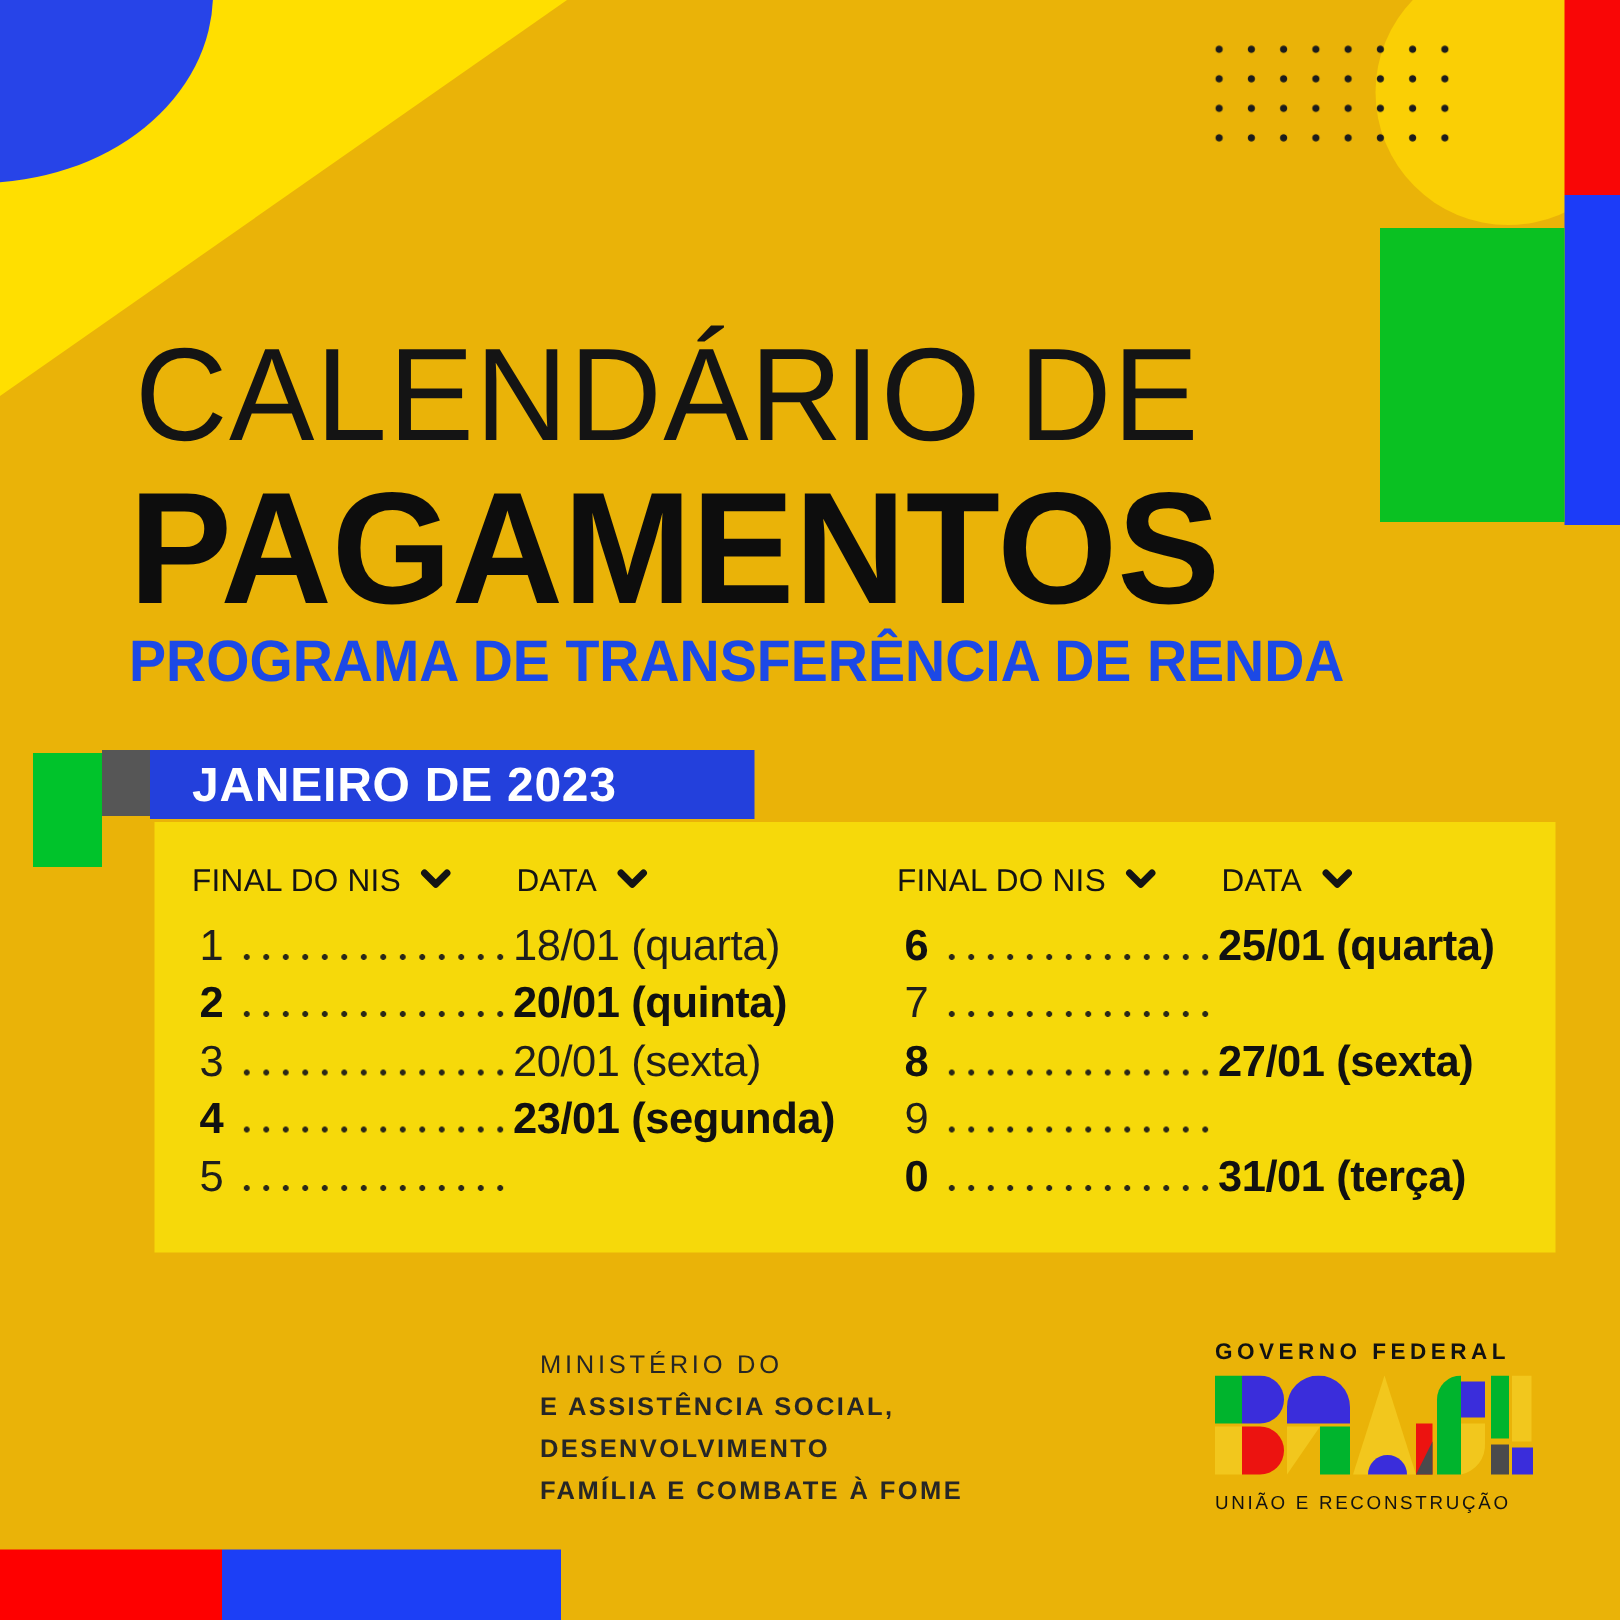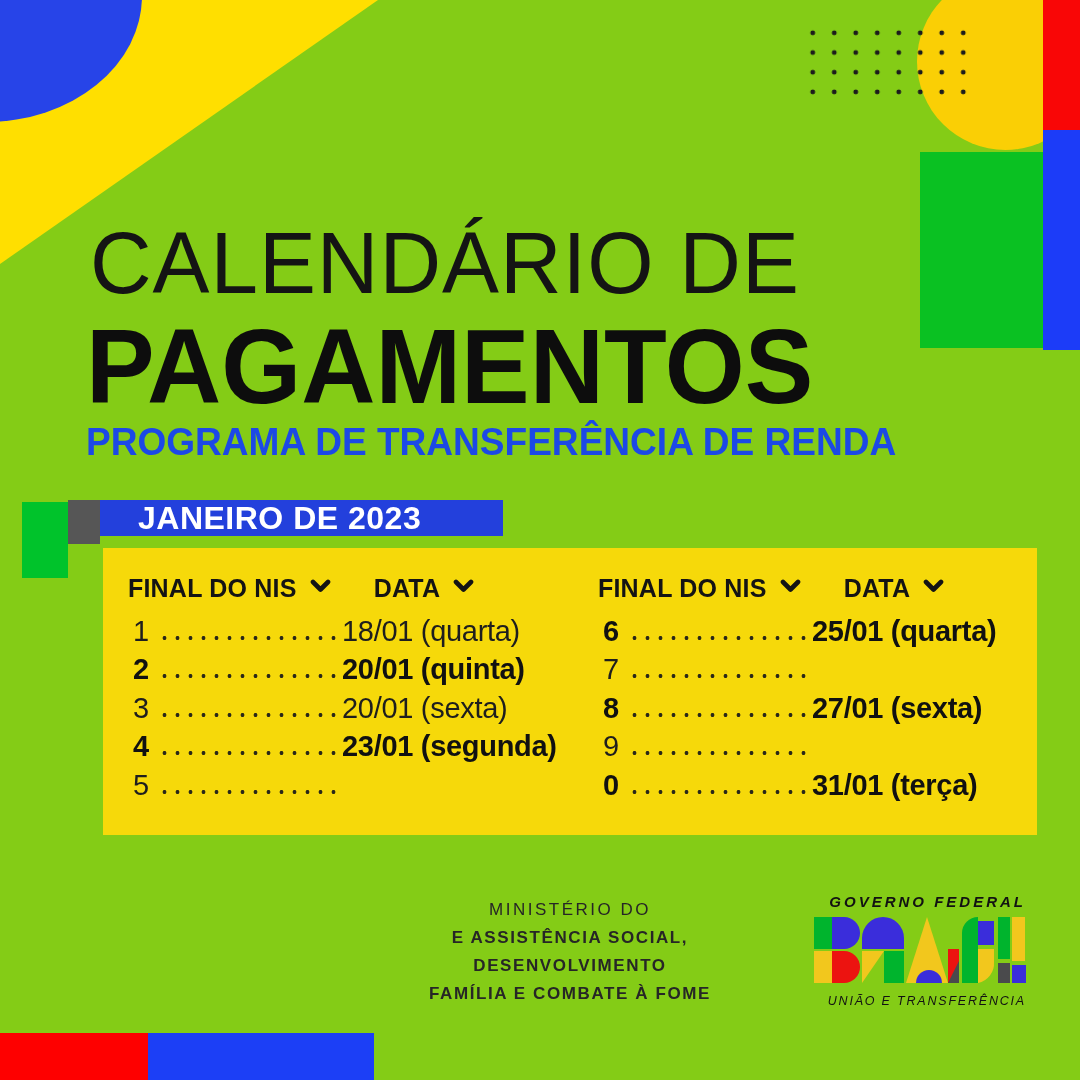--- a/index.html
+++ b/index.html
@@ -1,18 +1,18 @@
 <!DOCTYPE html>
 <html><head>
 <meta charset="utf-8">
 <style>
   * { margin:0; padding:0; box-sizing:border-box; }
   html,body { width:1080px; height:1080px; }
   body { font-family:"Liberation Sans", sans-serif; background:#ffffff; }
-  .canvas { position:relative; width:1080px; height:1080px; overflow:hidden; background:#84cc16; }
+  .canvas { position:relative; width:1080px; height:1080px; overflow:hidden; background:#eab308; }
 
   
   .tl-triangle { position:absolute; left:0; top:0; width:378px; height:264px;
     background:#FFDF00; clip-path:polygon(0 0,100% 0,0 100%); }
   .tl-quarter { position:absolute; left:-170px; top:-130px; width:312px; height:252px;
     background:#2744E8; border-radius:50%; }
   .dots-grid { position:absolute; left:802px; top:23px; width:168px; height:79px;
     background-image:radial-gradient(circle, #1c1c1c 2.1px, transparent 2.7px);
     background-size:21.5px 19.7px; z-index:3; }
   .tr-circle { position:absolute; left:917px; top:-27px; width:177px; height:177px;
@@ -27,45 +27,45 @@
   .title-thin { position:absolute; left:90px; top:212px; font-size:88px; font-weight:400;
     color:#141414; letter-spacing:1px; white-space:nowrap; transform:scaleX(0.97); transform-origin:left top; }
   .title-bold { position:absolute; left:86px; top:306px; font-size:106px; font-weight:700;
     color:#0d0d0d; letter-spacing:0px; white-space:nowrap; transform:scaleX(0.97); transform-origin:left top; }
   .subtitle { position:absolute; left:86px; top:420px; font-size:39px; font-weight:700;
     color:#1C49E6; letter-spacing:0px; white-space:nowrap; transform:scaleX(0.95); transform-origin:left top; }
 
   
   .month-green { position:absolute; left:22px; top:502px; width:46px; height:76px; background:#00C32B; }
   .month-dark { position:absolute; left:68px; top:500px; width:32px; height:44px; background:#565656; }
-  .month-banner { position:absolute; left:100px; top:500px; width:403px; height:36px; background:#2340DC;
-    display:flex; align-items:center; padding-left:38px; }
+  .month-banner { position:absolute; left:100px; top:500px; width:403px; height:46px; background:#2340DC;
+    display:flex; align-items:center; padding-left:28px; }
   .month-banner span { color:#fff; font-size:32px; font-weight:700; letter-spacing:0.5px; }
 
   
   .panel { position:absolute; left:103px; top:548px; width:934px; height:287px; background:#F6D90A;
     display:grid; grid-template-columns:470px 1fr; padding:24px 0 0 25px; }
   .col {}
   .col-header { display:flex; align-items:center; height:32px; margin-bottom:8px; color:#141414; }
-  .col-header .h-label { font-size:25px; font-weight:700; letter-spacing:0.2px; }
+  .col-header .h-label { font-size:21px; font-weight:400; letter-spacing:0.2px; }
   .chev { margin-left:13px; display:inline-block; }
   .h-data { margin-left:43px; }
   .row { display:flex; align-items:center; height:38.5px; font-size:29px; color:#1e1e1e; }
   .row .digit { width:26px; text-align:center; }
   .row .leader { width:180px; height:4px; align-self:flex-end; margin-bottom:11px; margin-left:4px;
     background-image:radial-gradient(circle, rgba(25,25,25,0.92) 1.7px, transparent 2.2px);
     background-size:13px 4px; background-position:0 50%; }
   .row .datelabel { margin-left:4px; white-space:nowrap; letter-spacing:-0.3px; }
   .row.bold { font-weight:700; color:#111; }
 
   
-  .ministry { position:absolute; right:300px; top:896px; text-align:center; color:#262626; width:420px; }
+  .ministry { position:absolute; right:300px; top:896px; text-align:left; color:#262626; width:420px; }
   .ministry .m-line1 { font-size:17px; font-weight:400; letter-spacing:2.5px; line-height:28px; }
   .ministry .m-line { font-size:17px; font-weight:700; letter-spacing:1.6px; line-height:28px; }
-  .gov { position:absolute; left:810px; top:893px; width:216px; text-align:right; color:#121212;font-style:italic; }
+  .gov { position:absolute; left:810px; top:893px; width:216px; text-align:left; color:#121212; }
   .gov .gov-top { font-size:15px; font-weight:700; letter-spacing:3px; white-space:nowrap; }
   .gov .gov-logo { margin-top:7px; }
   .gov .gov-bottom { margin-top:5px; font-size:12.5px; font-weight:400; letter-spacing:1.8px; white-space:nowrap; }
 </style>
 </head>
 <body>
 
 <div class="canvas">
 
   <div class="tl-triangle"></div>
@@ -202,16 +202,16 @@
         <rect x="164" y="4" width="16" height="24" fill="#3A2DDB"></rect>
         <path d="M164 32 h16 v13 a20 20 0 0 1 -16 21 z" fill="#F2C71D"></path>
 
         <rect x="184" y="0" width="12" height="42" fill="#00B42D"></rect>
         <rect x="184" y="46" width="12" height="20" fill="#4A4A4C"></rect>
 
         <rect x="198" y="0" width="13" height="44" fill="#F2C71D"></rect>
         <rect x="198" y="48" width="14" height="18" fill="#3A2DDB"></rect>
       </svg>
     </div>
-    <div class="gov-bottom">UNIÃO E TRANSFERÊNCIA</div>
+    <div class="gov-bottom">UNIÃO E RECONSTRUÇÃO</div>
   </div>
 
 </div>
 
 </body></html>

